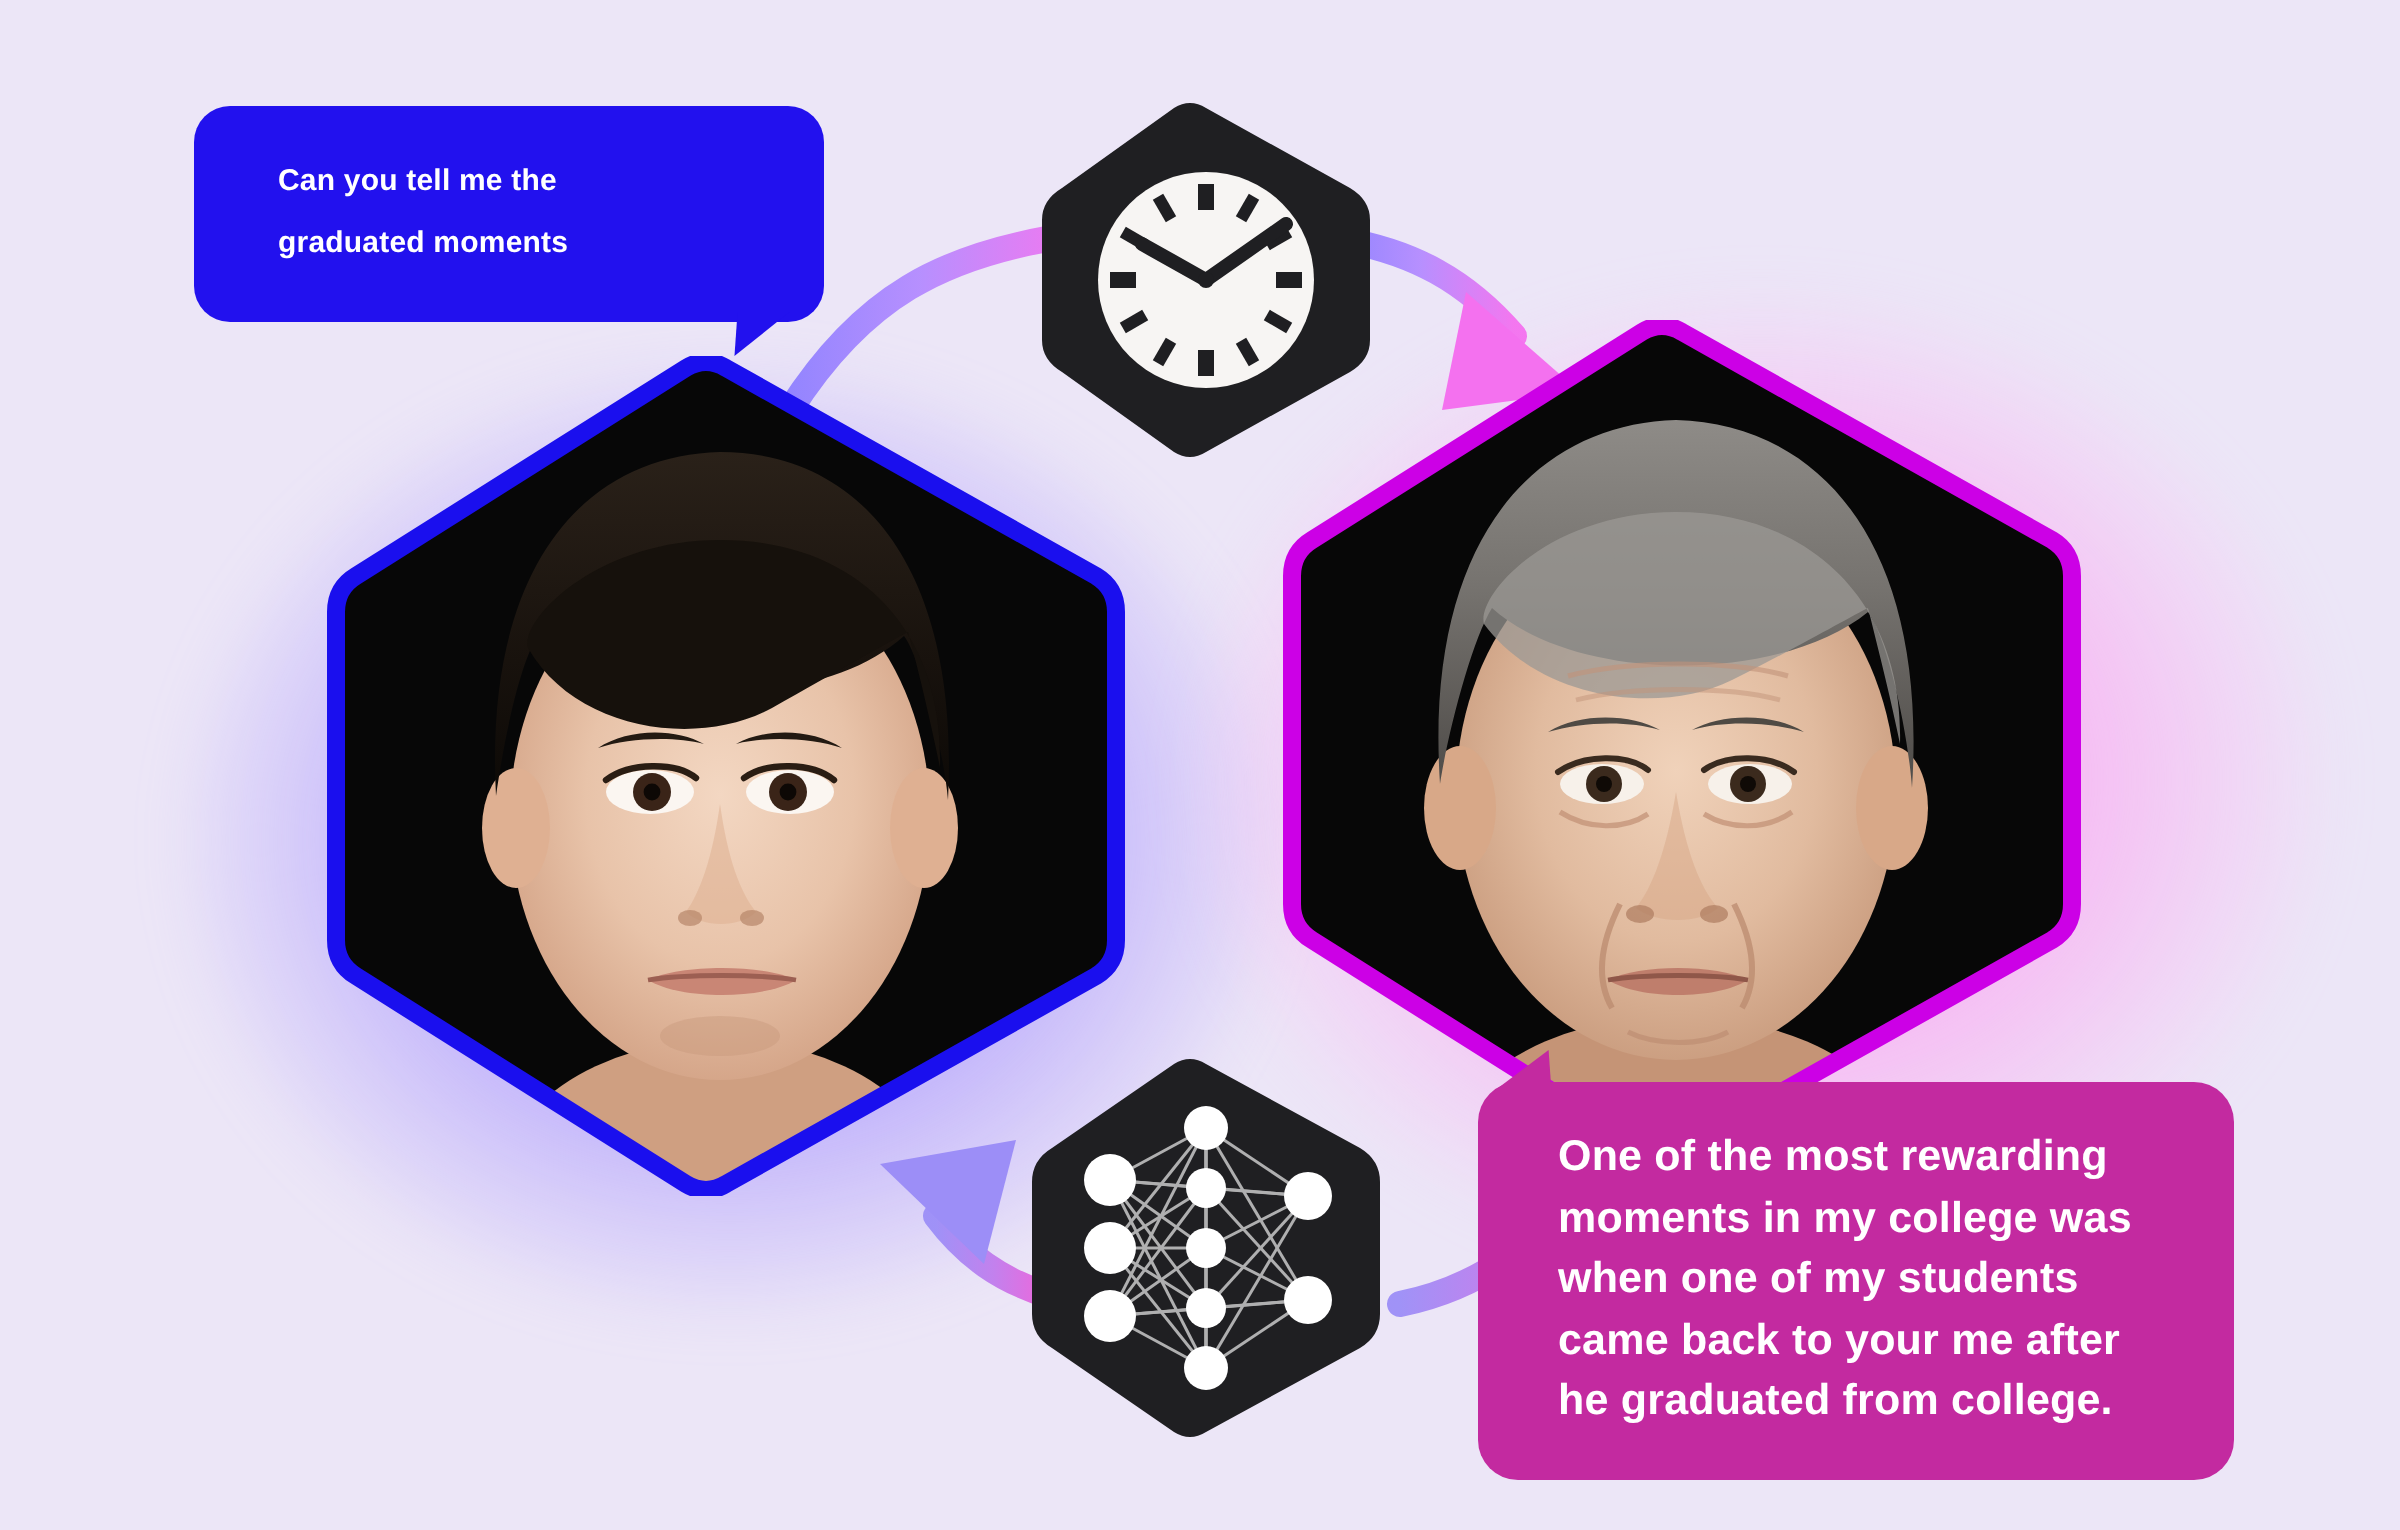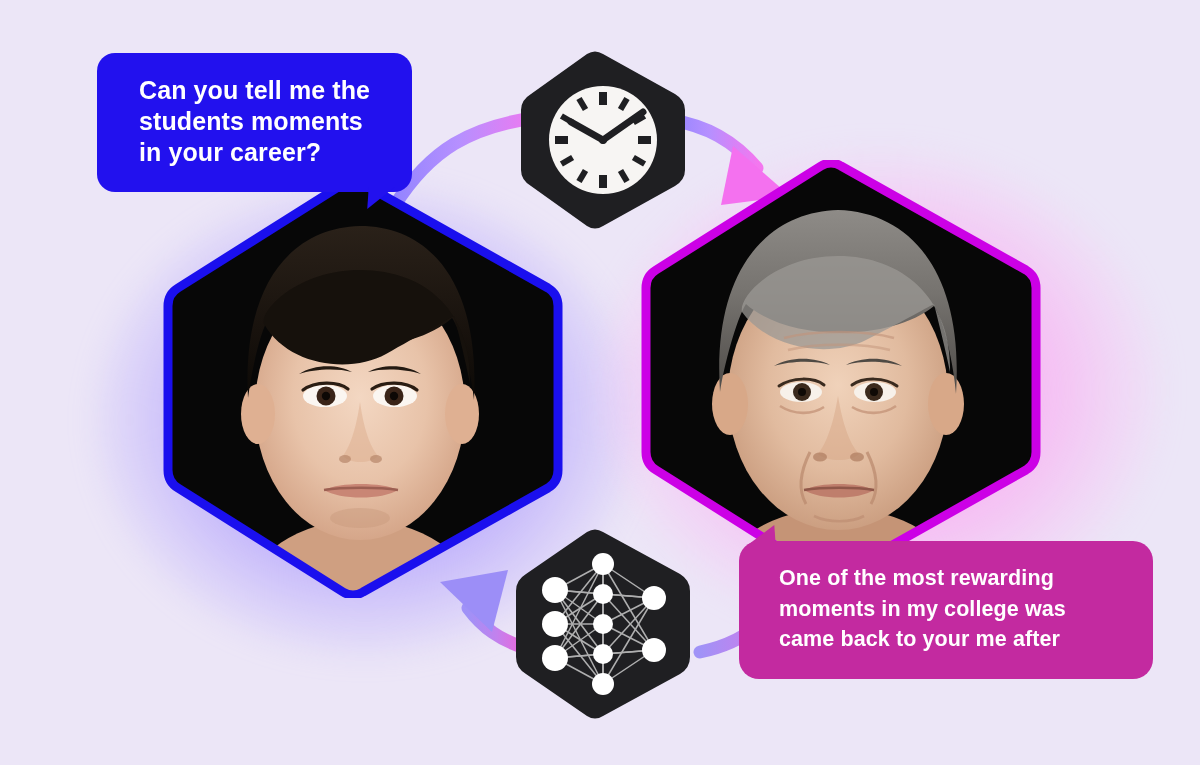--- a/index.html
+++ b/index.html
@@ -75,36 +75,36 @@
     letter-spacing: 0.1px;
   }
   .bubble .line { display: block; white-space: pre; }
 
   #bubble-question {
     left: 97px; top: 53px;
     width: 315px;
     padding: 22px 26px 24px 42px;
     background: #2211ee;
     border-radius: 18px;
-    font-size: 25px;
+    font-size: 15px;
     line-height: 31px;
   }
   #bubble-question .tail {
     position: absolute;
     right: 18px; bottom: -17px;
     width: 0; height: 0;
     border-left: 26px solid #2211ee;
     border-bottom: 22px solid transparent;
     border-top: 0;
     transform: skewX(-4deg);
   }
 
   #bubble-answer {
     left: 739px; top: 541px;
-    width: 414px;
+    width: 378px;
     padding: 22px 22px 24px 40px;
     background: #c32aa0;
     border-radius: 20px;
     font-size: 21.5px;
     line-height: 30.5px;
   }
   #bubble-answer .tail {
     position: absolute;
     left: 8px; top: -16px;
     width: 0; height: 0;
@@ -392,25 +392,26 @@
           <circle cx="95" cy="126" r="10"></circle>
           <circle cx="146" cy="70" r="12"></circle>
           <circle cx="146" cy="122" r="12"></circle>
         </g>
       </g>
     </svg>
   </div>
 
   <div class="bubble" id="bubble-question">
     <span class="line">Can you tell me the</span>
-    <span class="line">students moments</span>
-    <span class="line">in your career?</span>
+    <span class="line">graduated moments</span>
     <span class="tail"></span>
   </div>
 
   <div class="bubble" id="bubble-answer">
     <span class="line">One of the most rewarding</span>
     <span class="line">moments in my college was</span>
+    <span class="line">when one of my students</span>
     <span class="line">came back to your me after</span>
+    <span class="line">he graduated from college.</span>
     <span class="tail"></span>
   </div>
 
 </div>
 
 </body></html>

